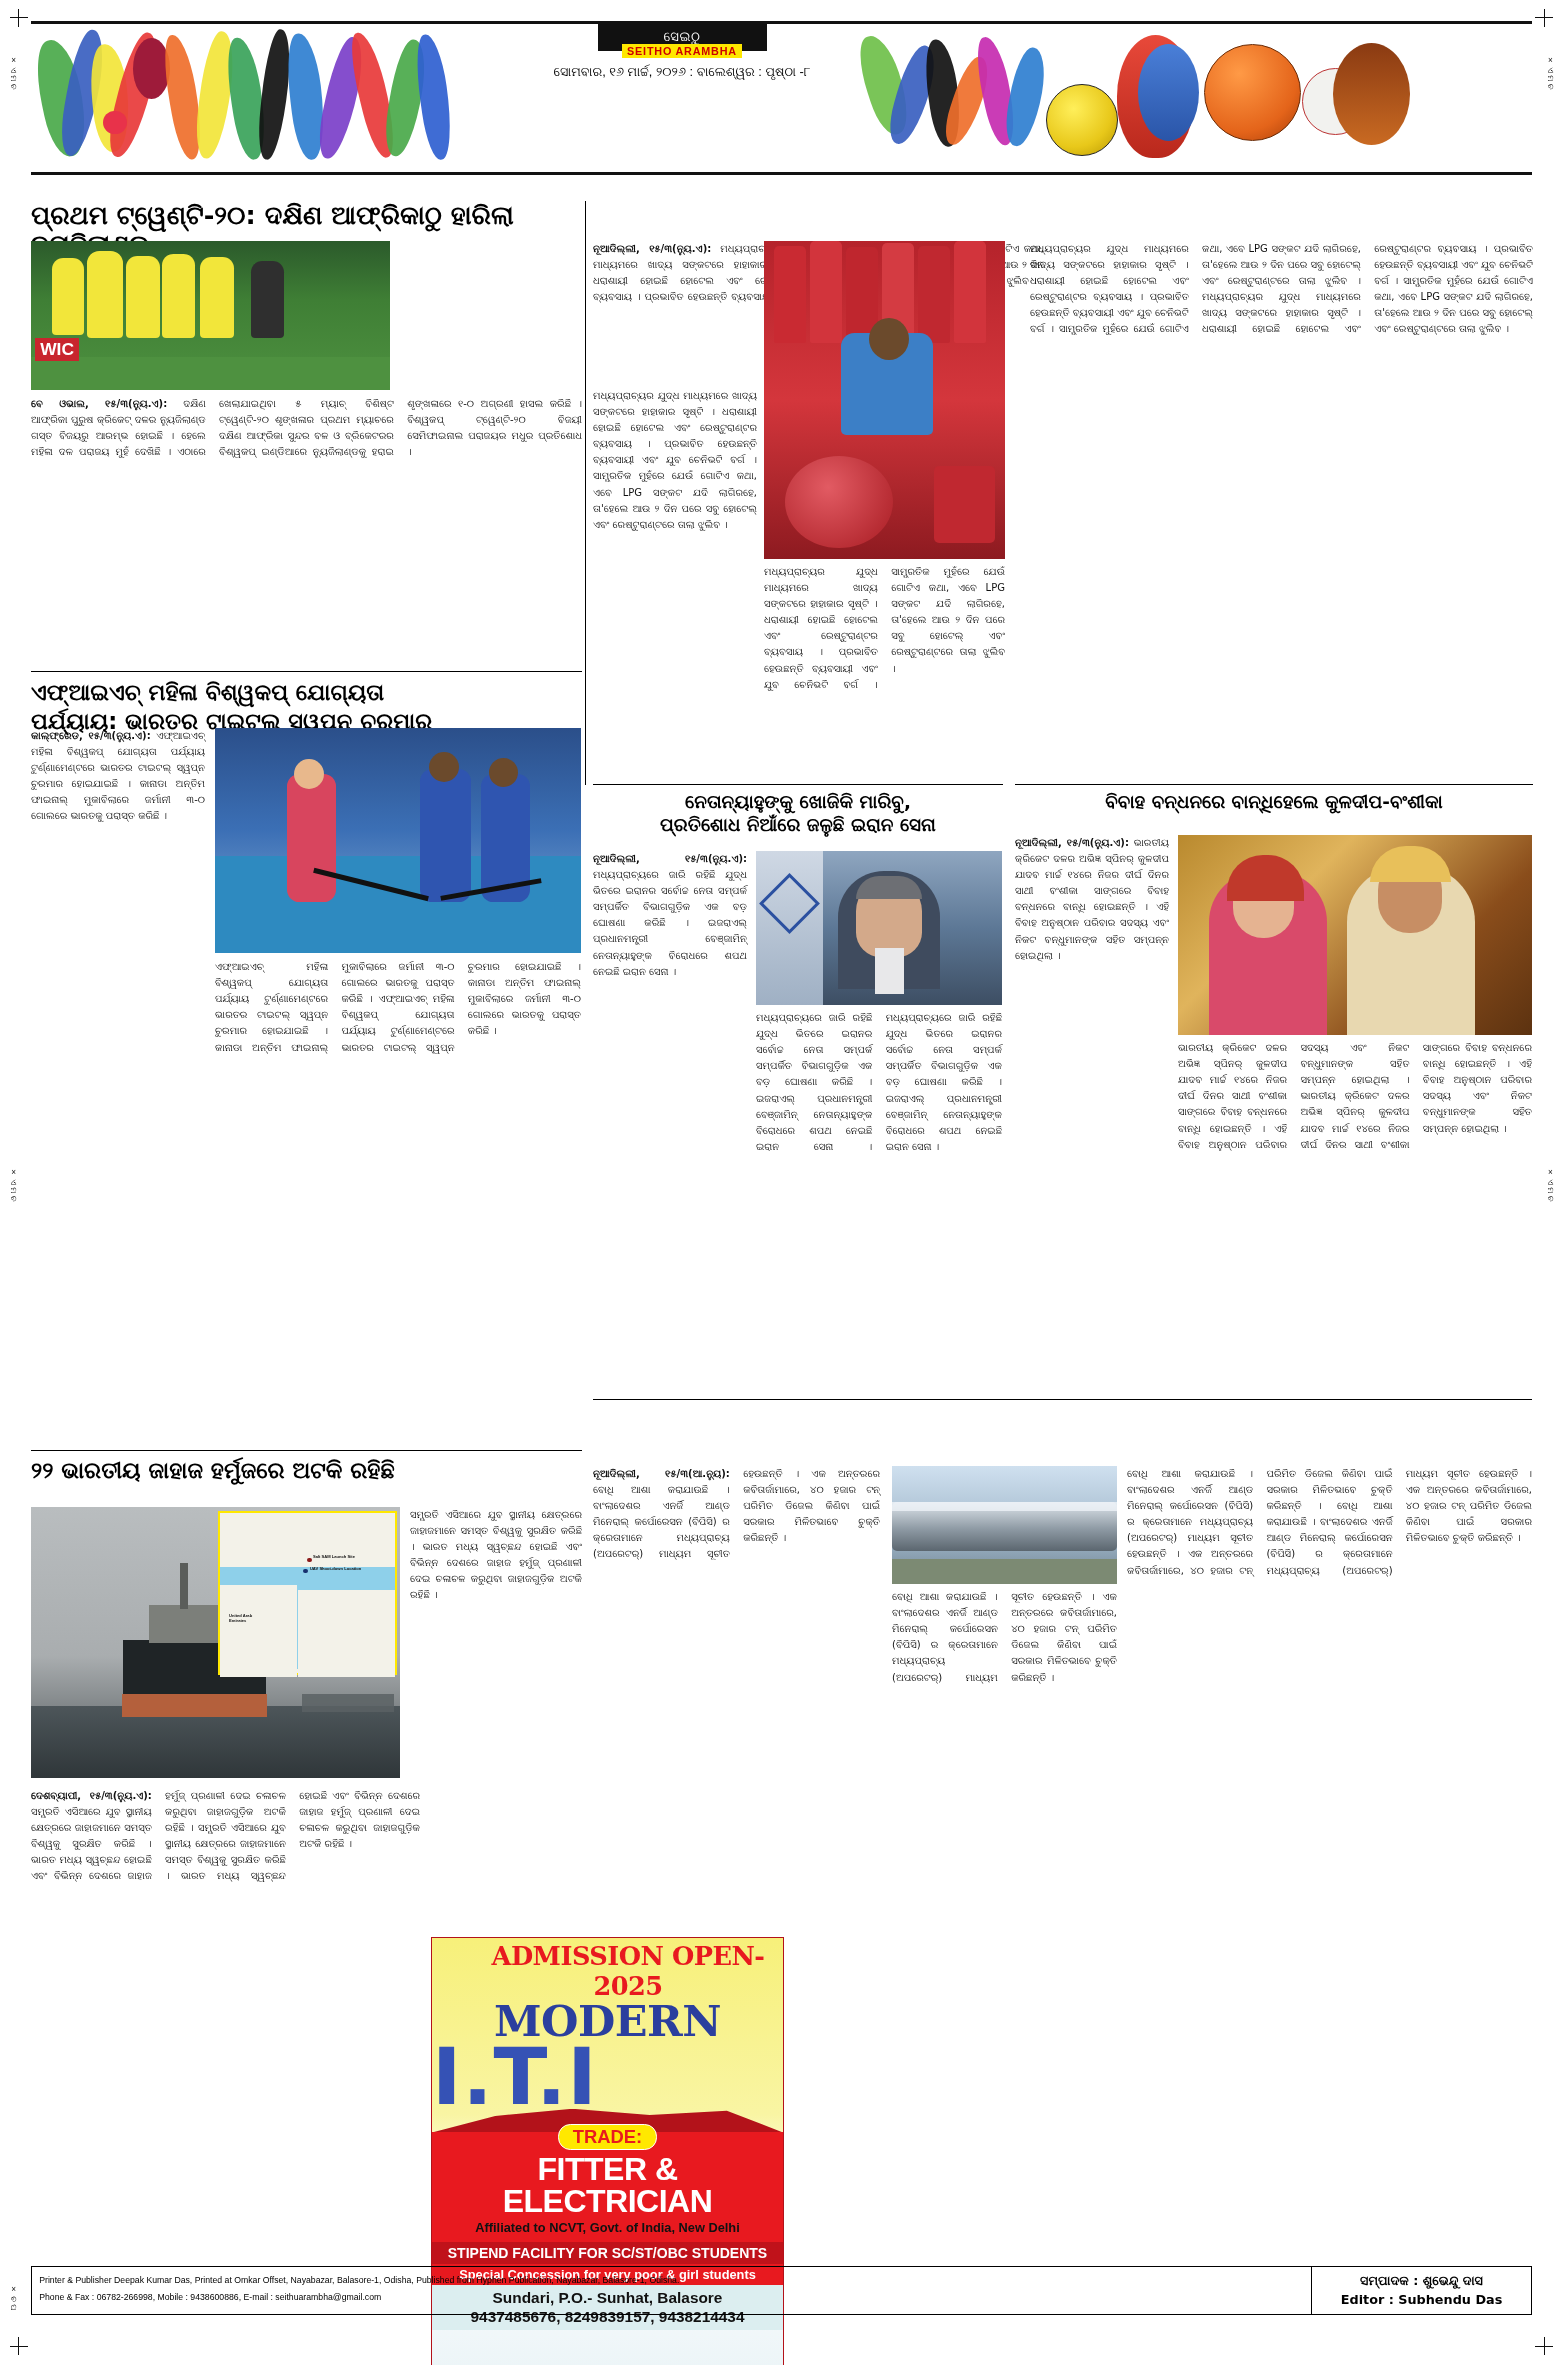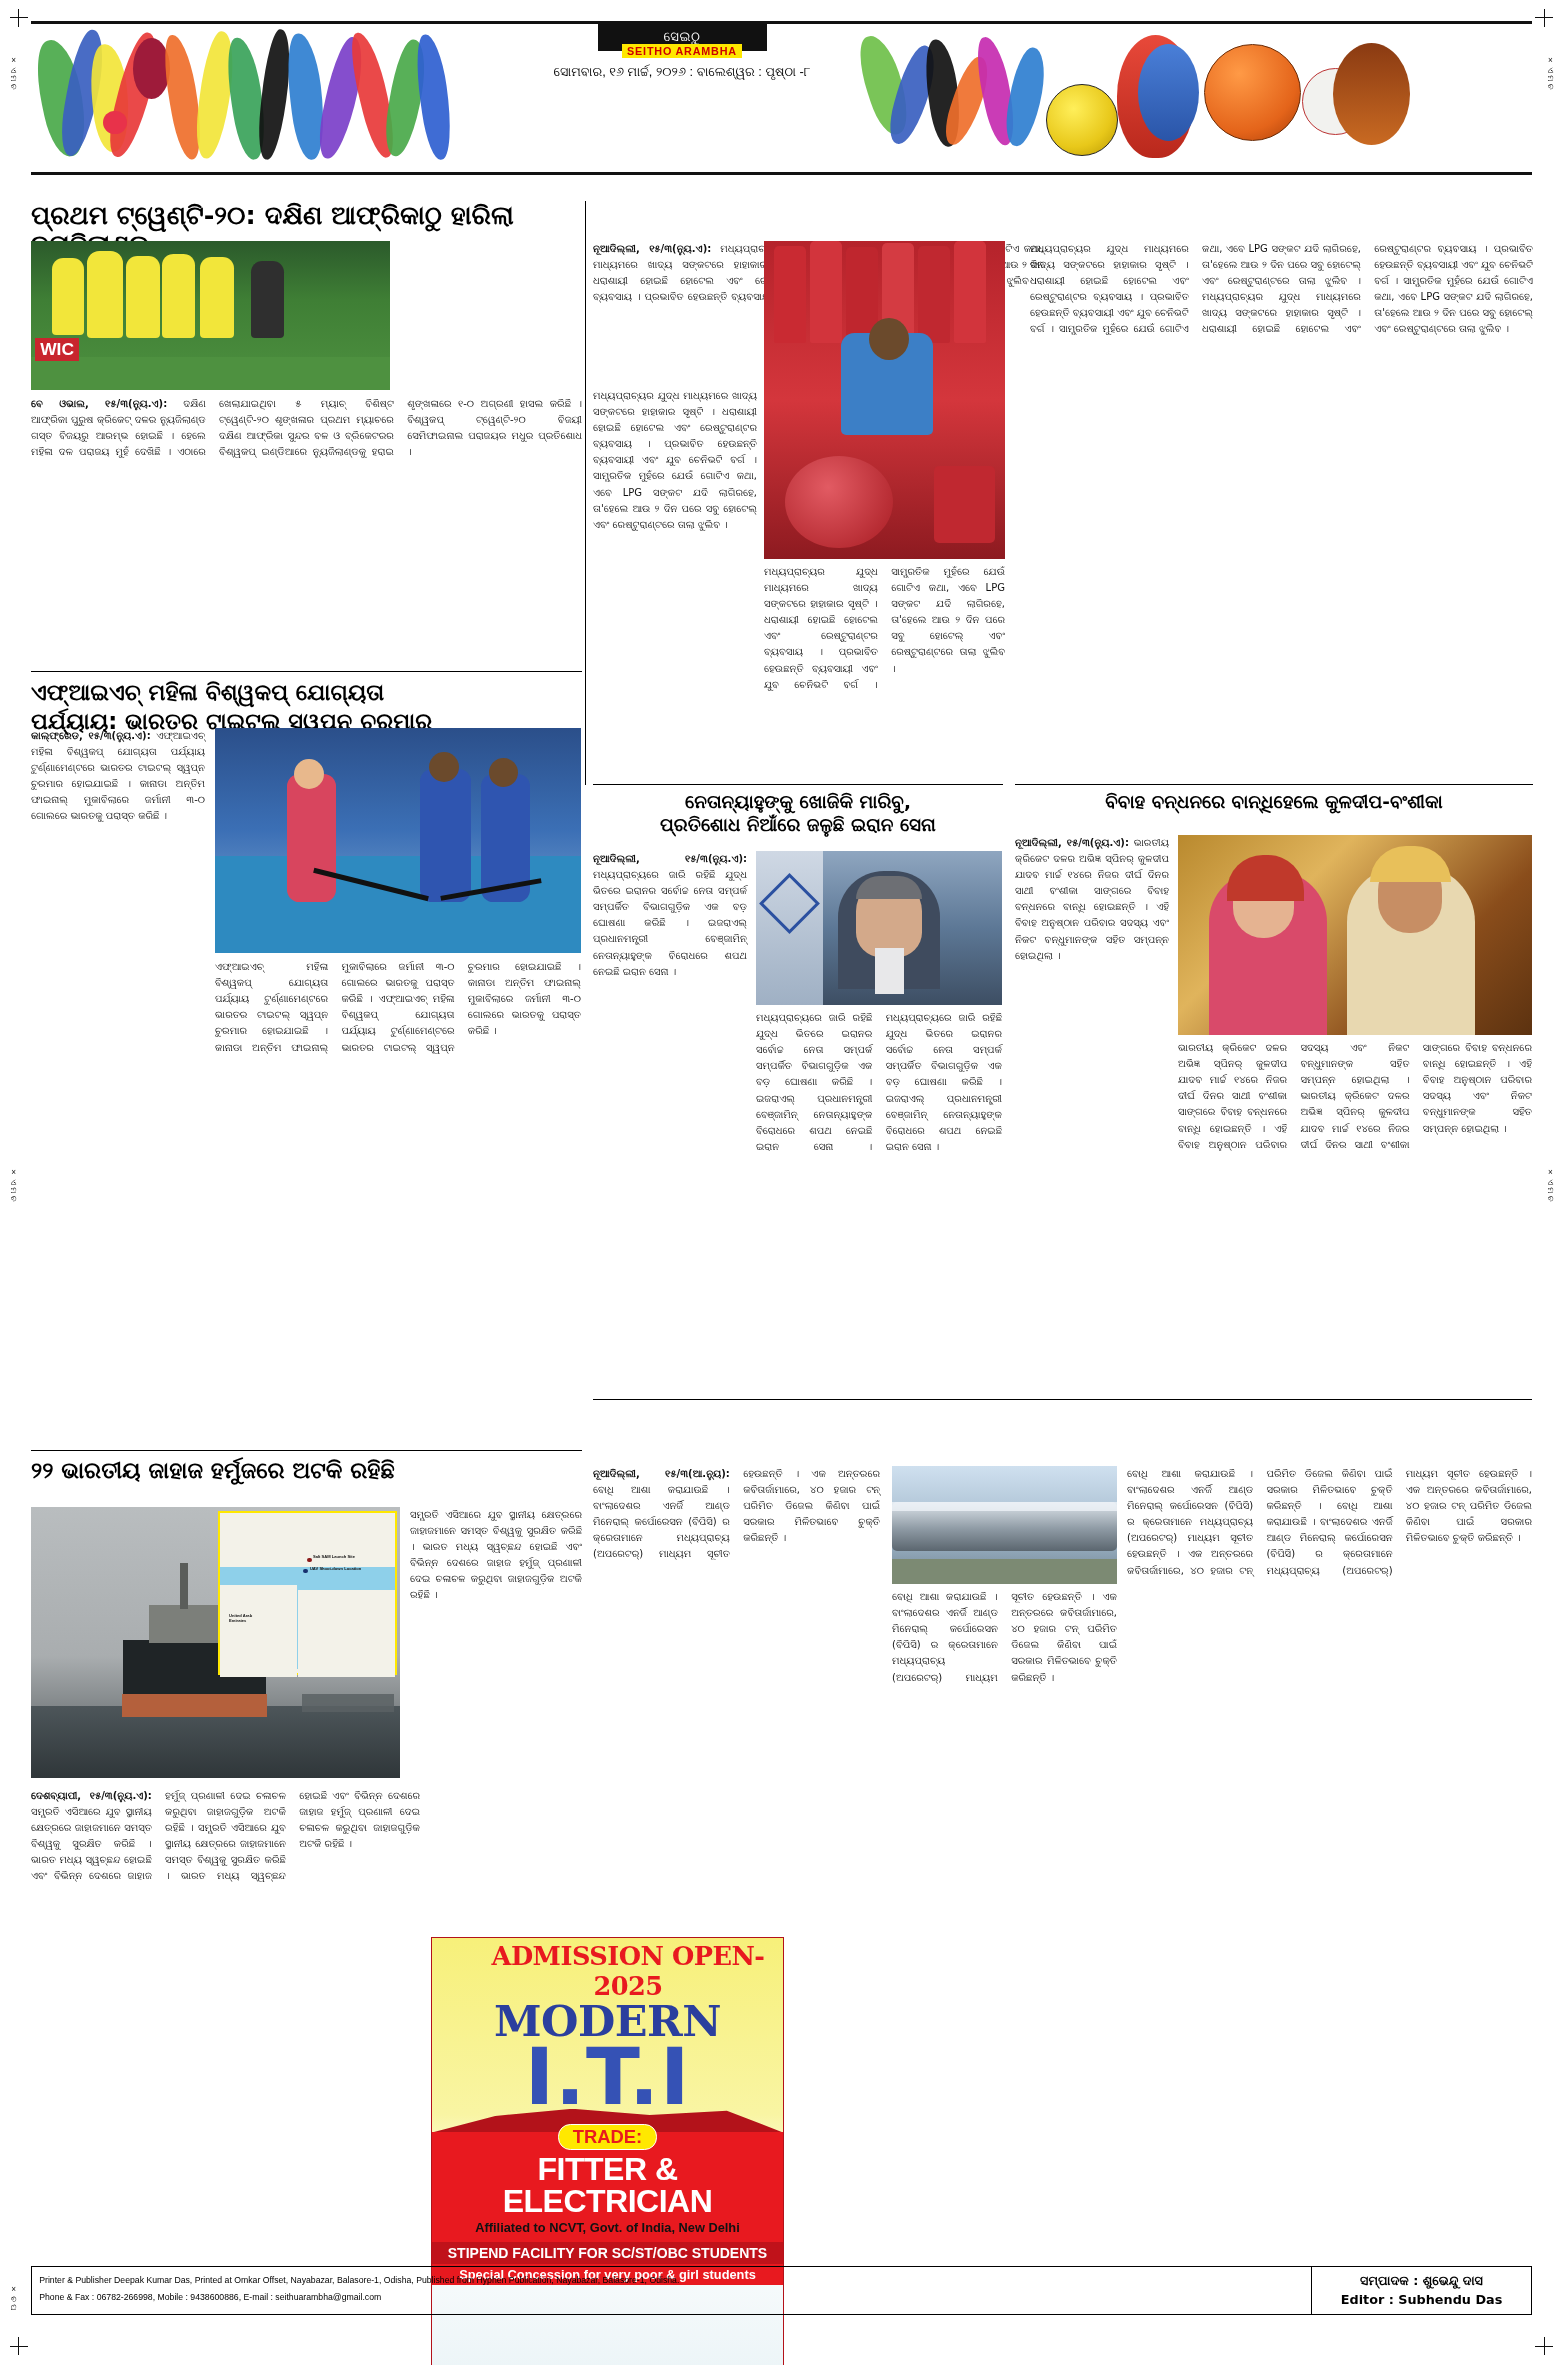--- a/index.html
+++ b/index.html
@@ -57,21 +57,21 @@
 
   
   .ad { position:relative; overflow:hidden; }
   .ad-iti { background:linear-gradient(#f7f07a 0%, #f9f5a3 38%, #ffffff 56%, #e9f3f6 100%);
             border:1.5px solid #b3121a; }
   .iti-top { color:#e8191f; font-family:"DejaVu Serif",serif; font-weight:bold; font-size:25.6px;
              text-align:center; letter-spacing:-0.5px; padding-top:3.1px;padding-left:41px;}
   .iti-modern { color:#2b3f9e; font-family:"DejaVu Serif",serif; font-weight:bold; font-size:43px;
                 text-align:center; letter-spacing:-0.5px; line-height:.96;}
   .iti-iti { color:#3552b5; font-family:"DejaVu Sans",sans-serif; font-weight:bold; font-size:79px;
-             text-align:center; line-height:.9; letter-spacing:1px;}
+             text-align:left; line-height:.9; letter-spacing:1px;}
   .iti-redblock { background:#e8191f; position:relative; padding:5.1px 3.1px 6.1px; }
   .iti-trade { background:#ffe800; color:#e8191f; font-weight:bold; font-size:18.4px; border-radius:12.3px;
                display:inline-block; padding:1px 13.3px; border:1px solid #fff; }
   .iti-trade-wrap { text-align:center; margin-top:-13.3px; position:relative; z-index:4;}
   .iti-white { color:#fff; font-weight:bold; text-align:center; font-size:32px; line-height:1.0; letter-spacing:-0.5px;}
   .iti-aff { color:#111; font-weight:bold; text-align:center; font-size:12.8px; margin-top:3.1px;}
   .iti-stripe { background:#c0121a; color:#fff; font-weight:bold; text-align:center; font-size:14px; padding:3.1px 1px;}
   .iti-stripe2{ background:#e8191f; color:#fff; font-weight:bold; text-align:center; font-size:12.8px; padding:3.1px 1px;}
   .iti-foot { background:#dceef0; color:#111; font-weight:bold; text-align:center; font-size:15.4px; padding:3.1px 1px; line-height:1.25;}
 
@@ -365,20 +365,24 @@
       <div style="position:relative; margin-top:-4.1px;">
         <div style="background:#b3121a; height:23.6px; clip-path:polygon(0 100%,18% 30%,40% 0,62% 26%,84% 8%,100% 100%);"></div>
         <div class="iti-redblock">
           <div class="iti-trade-wrap"><span class="iti-trade">TRADE:</span></div>
           <div class="iti-white" style="margin-top:3.1px;">FITTER &amp;</div>
           <div class="iti-white">ELECTRICIAN</div>
           <div class="iti-aff">Affiliated to NCVT, Govt. of India, New Delhi</div>
         </div>
         <div class="iti-stripe">STIPEND FACILITY FOR SC/ST/OBC STUDENTS</div>
         <div class="iti-stripe2">Special Concession for very poor &amp; girl students</div>
+        <div class="iti-foot">
+          <div>Sundari, P.O.- Sunhat, Balasore</div>
+          <div>9437485676, 8249839157, 9438214434</div>
+        </div>
       </div>
     </div>
 
     <div class="region imprint" style="left:0; top:2245px; width:1501px;">
       <div class="imprint-l">
         <div>Printer &amp; Publisher  Deepak Kumar Das, Printed at Omkar Offset, Nayabazar, Balasore-1, Odisha, Published from Hyphen Publication, Nayabazar, Balasore-1, Odisha.</div>
         <div>Phone &amp; Fax : 06782-266998, Mobile : 9438600886,  E-mail : seithuarambha@gmail.com</div>
       </div>
       <div class="imprint-r">
         <div>ସମ୍ପାଦକ : ଶୁଭେନ୍ଦୁ ଦାସ</div>

